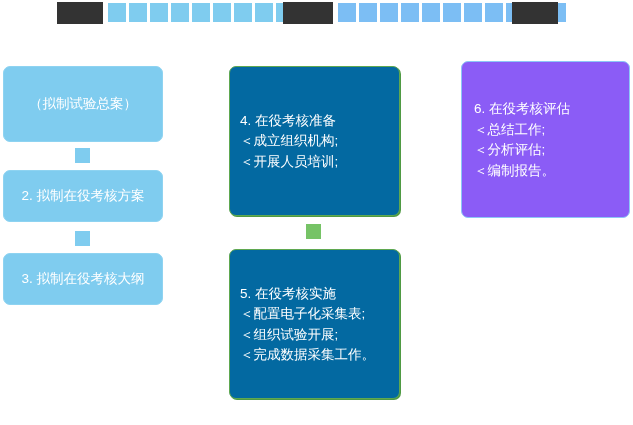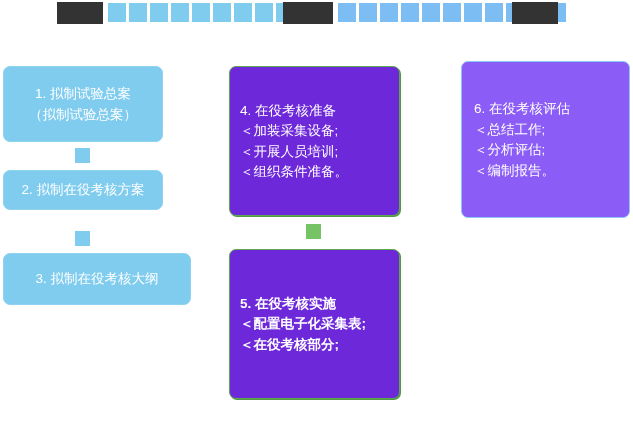--- a/index.html
+++ b/index.html
@@ -54,21 +54,21 @@
   }
   .node-cyan {
     background: #7FCCEF;
     border: 1px solid #8ED3F1;
   }
   .node-blue {
     background: #8b5cf6;
     border: 1px solid #8CC7F6;
   }
   .node-green {
-    background: #6d28d9;
+    background: #0369a1;
     border: 1px solid #5FA851;
     box-shadow: 1px 1px 0 #4F9A43;
   }
   .node-lines {
     display: flex;
     flex-direction: column;
     justify-content: center;
     height: 100%;
     width: 100%;
   }
@@ -84,24 +84,24 @@
   .connector {
     position: absolute;
     width: 15px;
     height: 15px;
   }
   .connector.cyan  { background: #7FCCEF; }
   .connector.green { background: #76C366; }
 
   
   #node-1 { left: 3px;   top: 66px;  width: 160px; height: 76px; }
-  #node-2 { left: 3px;   top: 170px; width: 160px; height: 40px; }
-  #node-3 { left: 3px;   top: 253px; width: 188px; height: 52px; }
+  #node-2 { left: 3px;   top: 170px; width: 160px; height: 52px; }
+  #node-3 { left: 3px;   top: 253px; width: 160px; height: 52px; }
   #node-4 { left: 229px; top: 66px;  width: 171px; height: 150px; }
-  #node-5 { left: 229px; top: 249px; width: 171px; height: 150px; font-weight: bold; }
+  #node-5 { left: 229px; top: 249px; width: 171px; height: 150px; }
   #node-6 { left: 461px; top: 61px;  width: 169px; height: 157px; }
 
   #node-4 .node-lines, #node-5 .node-lines, #node-6 .node-lines { padding-left: 10px; }
   #node-6 .node-lines { padding-left: 12px; }
 
   #conn-1 { left: 75px;  top: 148px; }
   #conn-2 { left: 75px;  top: 231px; }
   #conn-3 { left: 306px; top: 224px; }
 </style>
 </head>
@@ -133,21 +133,20 @@
       <div class="bar-block blue"></div>
       <div class="bar-block blue"></div>
       <div class="bar-block blue"></div>
       <div class="bar-block blue"></div>
     </div>
     <div class="bar-seg bar-dark" style="left: 512px; width: 46px;"></div>
   </div>
 
 <div class="node node-cyan" id="node-1">
   <div class="node-lines">
-      <div class="node-line center">1. 拟制试验总案</div>
       <div class="node-line center">（拟制试验总案）</div>
     </div>
 </div>
 
 <div class="connector cyan" id="conn-1"></div>
 
 <div class="node node-cyan" id="node-2">
   <div class="node-lines">
       <div class="node-line center">2. 拟制在役考核方案</div>
     </div>
@@ -157,33 +156,33 @@
 
 <div class="node node-cyan" id="node-3">
   <div class="node-lines">
       <div class="node-line center">3. 拟制在役考核大纲</div>
     </div>
 </div>
 
 <div class="node node-green" id="node-4">
   <div class="node-lines">
       <div class="node-line left">4. 在役考核准备</div>
-      <div class="node-line left">＜加装采集设备;</div>
+      <div class="node-line left">＜成立组织机构;</div>
       <div class="node-line left">＜开展人员培训;</div>
-      <div class="node-line left">＜组织条件准备。</div>
     </div>
 </div>
 
 <div class="connector green" id="conn-3"></div>
 
 <div class="node node-green" id="node-5">
   <div class="node-lines">
       <div class="node-line left">5. 在役考核实施</div>
       <div class="node-line left">＜配置电子化采集表;</div>
-      <div class="node-line left">＜在役考核部分;</div>
+      <div class="node-line left">＜组织试验开展;</div>
+      <div class="node-line left">＜完成数据采集工作。</div>
     </div>
 </div>
 
 <div class="node node-blue" id="node-6">
   <div class="node-lines">
       <div class="node-line left">6. 在役考核评估</div>
       <div class="node-line left">＜总结工作;</div>
       <div class="node-line left">＜分析评估;</div>
       <div class="node-line left">＜编制报告。</div>
     </div>

